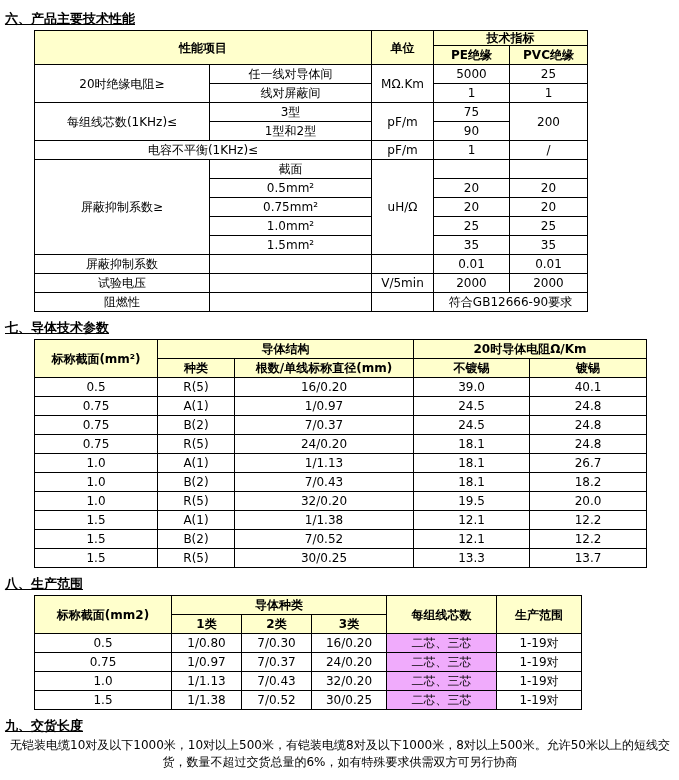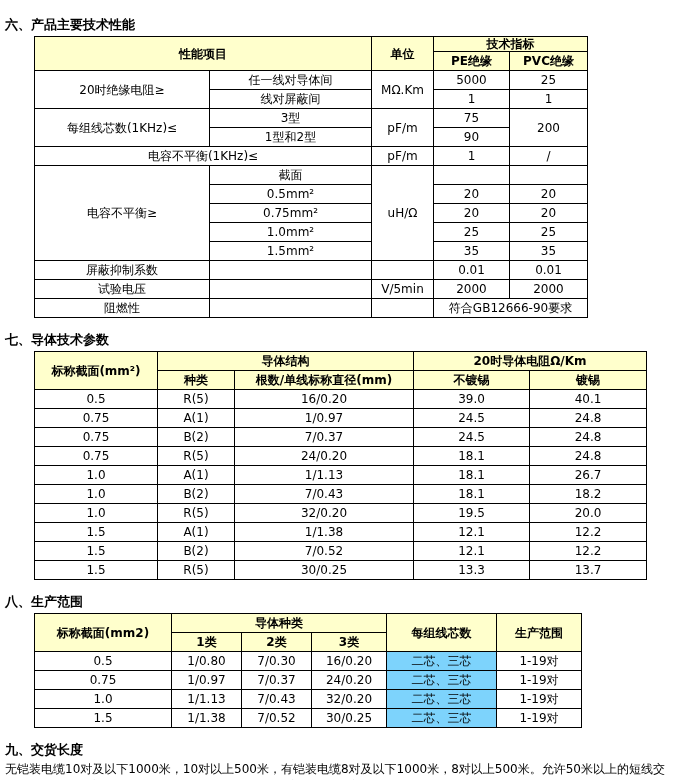--- a/index.html
+++ b/index.html
@@ -10,45 +10,47 @@
     overflow: hidden;
     background: #FFFFFF;
     color: #000000;
     font-family: "DejaVu Sans", sans-serif;
   }
   .page { padding: 3px 4px 0 4px; }
   .sec-title {
     font-size: 13px;
     font-weight: bold;
     line-height: 16px;
-    margin: 14px 0 3px 1px;
+    margin: 8px 0 3px 1px;
+    text-decoration: underline;
   }
   table {
     border-collapse: collapse;
     table-layout: fixed;
     margin-left: 30px;
   }
   td {
     border: 1px solid #000000;
     font-size: 12px;
     line-height: 14px;
     text-align: center;
     vertical-align: middle;
     padding: 2px 2px;
     height: 19px;
     overflow: hidden;
     white-space: nowrap;
   }
   .hd { background: #FFFFCC; font-weight: bold; }
   .hd-s { height: 14px; padding: 0 18px; }
-  tbody[data-rows="s8.rows"] td:nth-child(5) { background: #7dd3fc; }
+  tbody[data-rows="s8.rows"] td:nth-child(5) { background: #f0abfc; }
   .para {
     font-size: 12px;
     line-height: 17px;
     margin: 2px 0 0 1px;
+    text-align: center;
   }
 </style>
 </head>
 <body>
 
 <div class="page">
 
   <div class="sec-title">六、产品主要技术性能</div>
 
   <table>
@@ -96,21 +98,21 @@
       </tr>
 
       <tr>
         <td colspan="2">电容不平衡(1KHz)≤</td>
         <td>pF/m</td>
         <td>1</td>
         <td>/</td>
       </tr>
 
       <tr>
-        <td rowspan="5">电容不平衡≥</td>
+        <td rowspan="5">屏蔽抑制系数≥</td>
         <td>截面</td>
         <td rowspan="5">uH/Ω</td>
         <td></td>
         <td></td>
       </tr>
       <tr>
         <td>0.5mm²</td>
         <td>20</td>
         <td>20</td>
       </tr>

